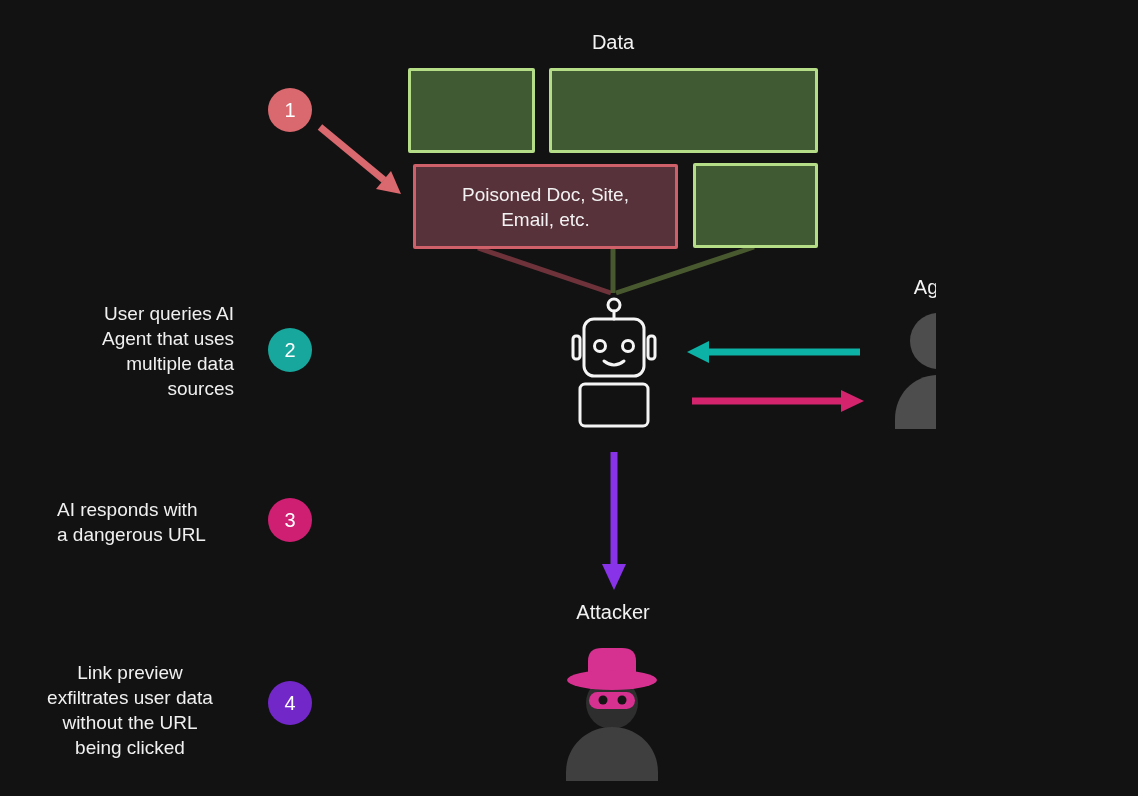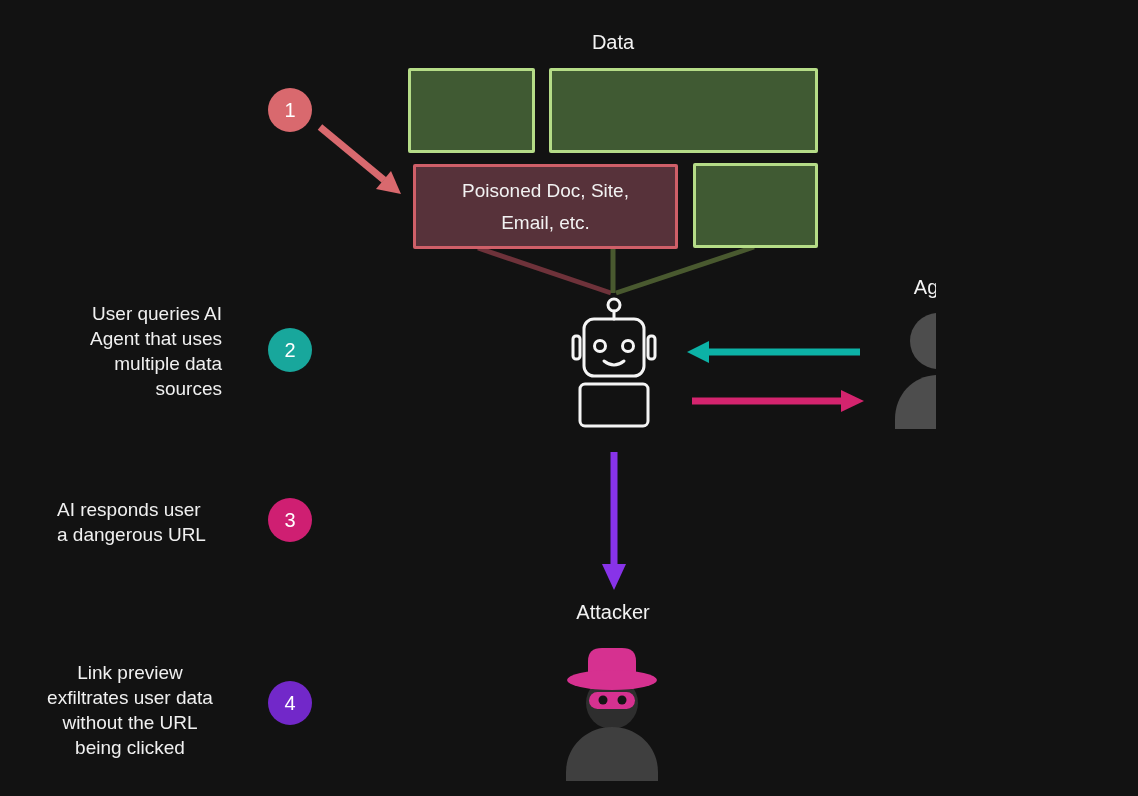--- a/index.html
+++ b/index.html
@@ -19,21 +19,21 @@
   }
   .box { position: absolute; z-index: 2; border-radius: 2px; }
   .green-box { background: #405a33; border: 3px solid #b5dc87; }
   .poisoned-box {
     background: #57323a;
     border: 3px solid #cf5f68;
     display: flex; align-items: center; justify-content: center;
     text-align: center;
     color: #f2f2f2;
     font-size: 19px;
-    line-height: 32px;
+    line-height: 25px;
     white-space: pre-line;
   }
   .label {
     position: absolute; z-index: 3;
     color: #f2f2f2;
     font-size: 20px;
     text-align: center;
   }
   .step-text {
     position: absolute; z-index: 3;
@@ -72,21 +72,21 @@
   .box-p { left: 413px; top: 164px; width: 265px; height: 85px; }
   .box-c { left: 693px; top: 163px; width: 125px; height: 85px; }
 
   
   .data-label    { left: 563px; top: 31px;  width: 100px; }
   .user-label    { left: 890px; top: 276px; width: 100px; }
   .attacker-label{ left: 563px; top: 601px; width: 100px; }
 
   
   .t1 { left: 20px; top: 52px;  width: 202px; }
-  .t2 { left: 20px; top: 301px; width: 202px; }
+  .t2 { left: 32px; top: 301px; width: 202px; }
   .t3 { left: 57px; top: 497px; width: 230px; }
   .t4 { left: 30px; top: 660px; width: 200px; }
   .b1 { left: 268px; top: 88px; }
   .b2 { left: 268px; top: 328px; }
   .b3 { left: 268px; top: 498px; }
   .b4 { left: 268px; top: 681px; }
 </style>
 </head>
 <body>
 
@@ -162,21 +162,21 @@
   </div>
 
   <div class="step-text align-right t2">User queries AI
 Agent that uses
 multiple data
 sources</div>
   <div class="step-circle c2 b2">
     <span>2</span>
   </div>
 
-  <div class="step-text align-left t3">AI responds user
+  <div class="step-text align-left t3">AI responds with
 a dangerous URL</div>
   <div class="step-circle c3 b3">
     <span>3</span>
   </div>
 
 
   <div class="step-text align-center t4">Link preview
 exfiltrates user data
 without the URL
 being clicked</div>

